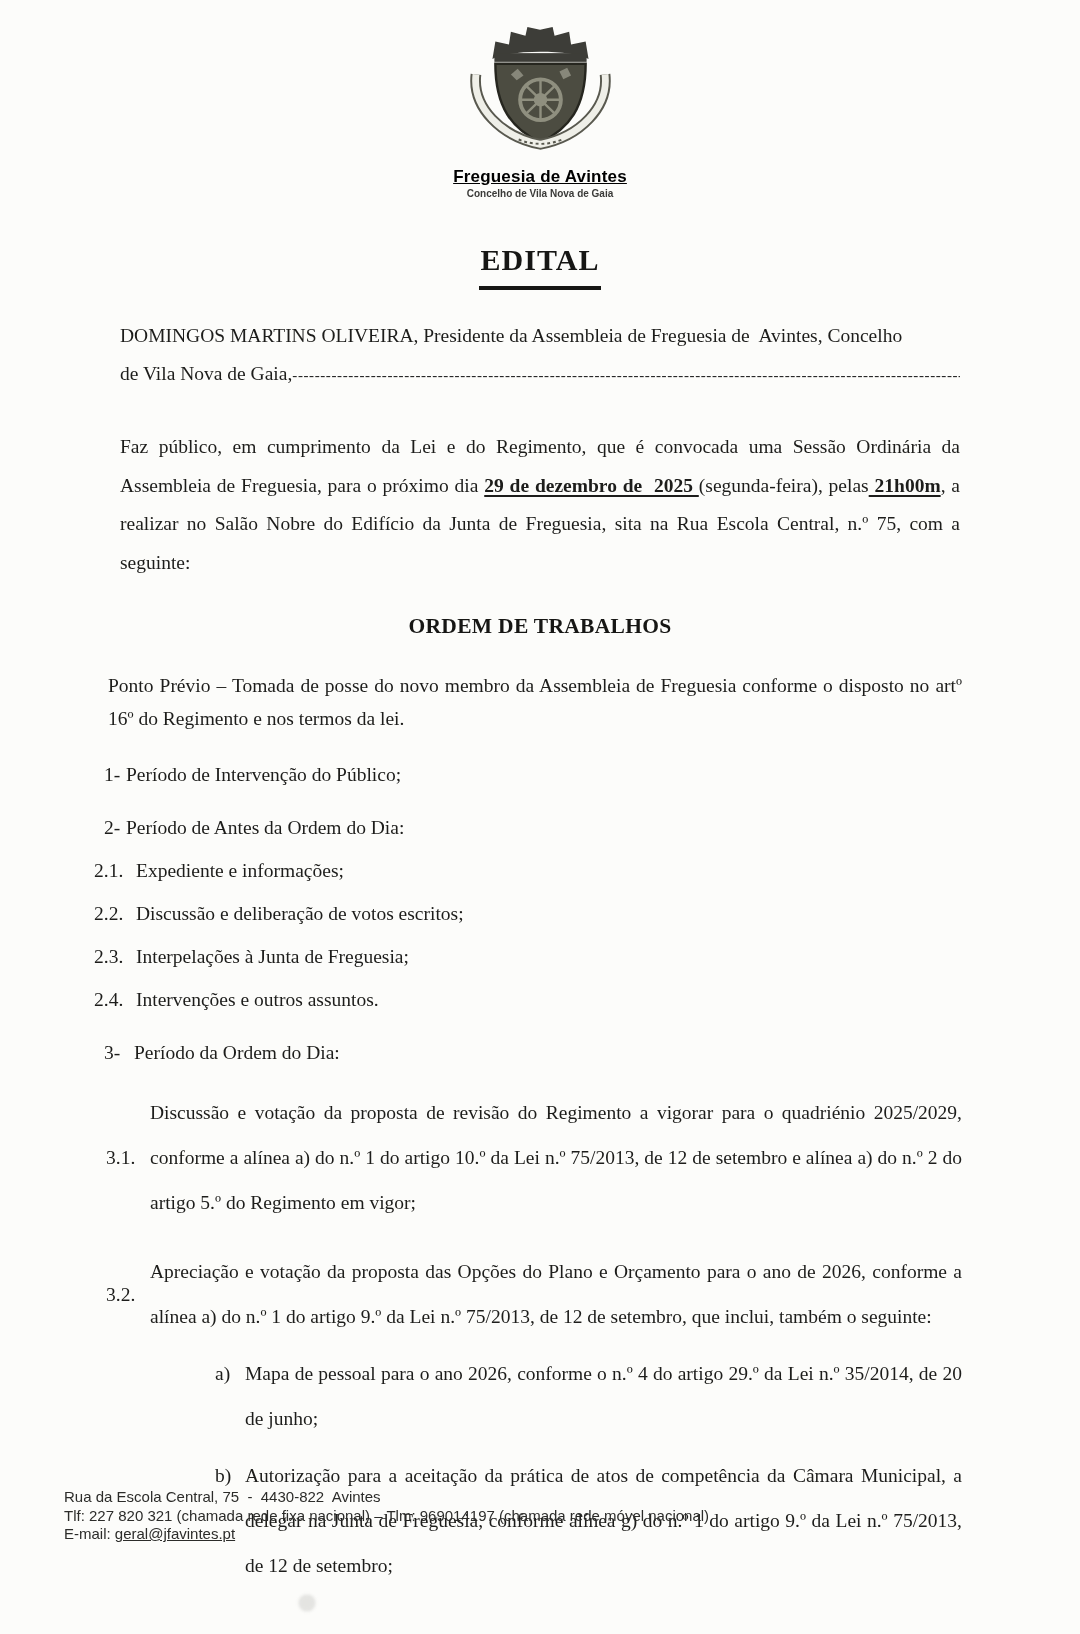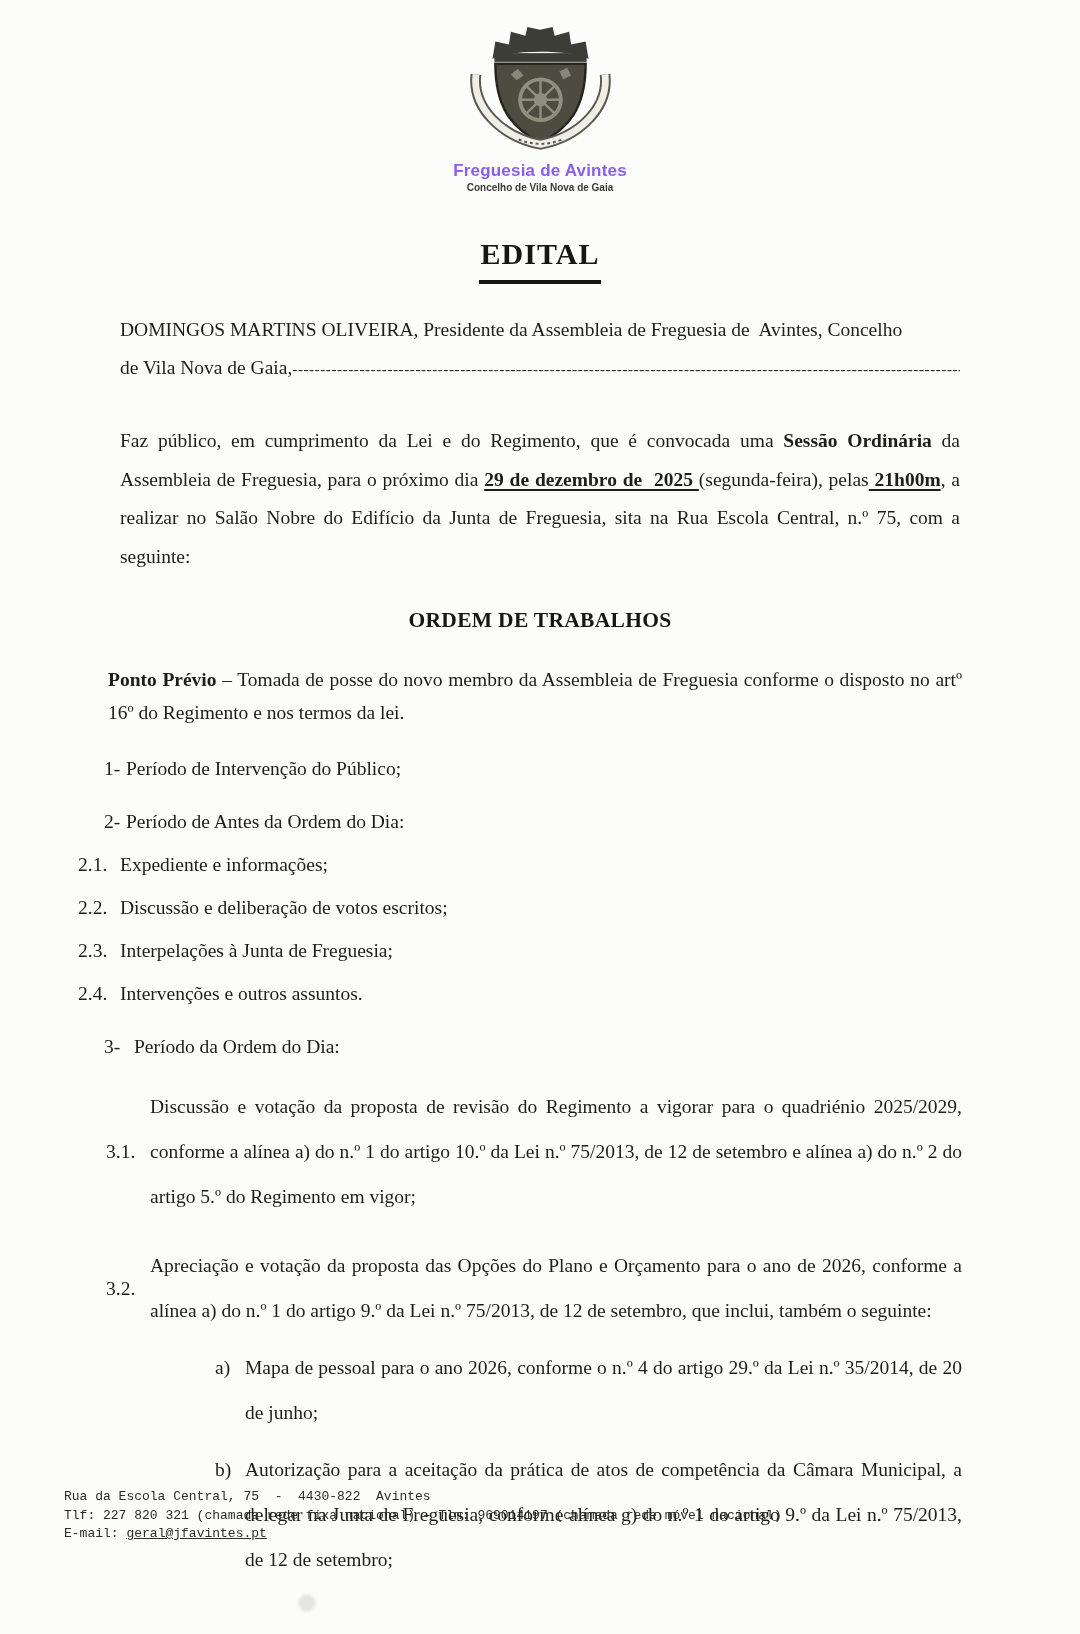--- a/index.html
+++ b/index.html
@@ -10,22 +10,23 @@
     background:#fcfcfa;
     color:#1d1d1b;
     font-family:"Liberation Serif","DejaVu Serif",serif;
     font-size:19.5px;
     overflow:hidden;
   }
   
   .doc-header{padding-top:24px;text-align:center;}
   .crest{display:inline-block;line-height:0;}
   .org-name{
+    margin-top:6px;
     font-family:"Liberation Sans","DejaVu Sans",sans-serif;
-    font-size:17px;font-weight:bold;color:#8b5cf6;letter-spacing:.2px;
+    font-size:17px;font-weight:bold;color:#000000;letter-spacing:.2px;text-decoration:underline;
   }
   .org-sub{
     margin-top:1px;
     font-family:"Liberation Sans","DejaVu Sans",sans-serif;
     font-size:10px;font-weight:bold;color:#3a3a38;
   }
   
   .doc-title{
     margin:44px 0 0 0;
     text-align:center;
@@ -34,53 +35,53 @@
   .doc-title .t{border-bottom:4px solid #161614;padding:0 2px 10px 2px;}
   
   .block{margin-left:120px;margin-right:120px;}
   .intro{margin-top:40px;line-height:38px;}
   .intro .line2{display:flex;align-items:baseline;}
   .dashes{
     flex:1;overflow:hidden;white-space:nowrap;
     font-size:15px;letter-spacing:.6px;color:#222;
   }
   .announce{margin-top:34px;line-height:38.5px;text-align:justify;}
-  .b{font-weight:bold;}
+  .b{font-weight:normal;}
   .bu{font-weight:bold;text-decoration:underline;text-decoration-thickness:2px;text-underline-offset:3px;}
   
   .agenda-heading{
     margin:32px 0 0 0;text-align:center;
     font-size:21.5px;font-weight:bold;color:#161614;letter-spacing:.3px;
   }
   .preliminary{
     margin:30px 118px 0 108px;
     line-height:33px;text-align:justify;
   }
   .item-l1{margin-top:27px;padding-left:104px;line-height:26px;}
   .item-l1 .num{display:inline-block;min-width:22px;}
   .item-l1.wide .num{min-width:30px;}
-  .item-sub{margin-top:17px;padding-left:78px;line-height:26px;}
+  .item-sub{margin-top:17px;padding-left:78px;line-height:26px;margin-left:16px;}
   .item-sub .num{display:inline-block;min-width:42px;}
   .item-subpara{
     margin-top:24px;padding-left:106px;padding-right:118px;
     display:flex;align-items:center;
   }
   .item-subpara .num{flex:0 0 44px;line-height:45px;}
   .item-subpara .ptext{flex:1;margin:0;line-height:45px;text-align:justify;}
   .item-alinea{
     margin-top:12px;padding-left:215px;padding-right:118px;
     display:flex;align-items:flex-start;
   }
   .item-alinea .num{flex:0 0 30px;line-height:45px;}
   .item-alinea .ptext{flex:1;margin:0;line-height:45px;text-align:justify;}
   
   .doc-footer{
     position:absolute;left:64px;top:1488px;right:80px;
-    font-family:Liberation Mono, monospace;
-    font-size:13px;line-height:18.5px;color:#2c2c2a;
+    font-family:Liberation Sans, sans-serif;
+    font-size:15px;line-height:18.5px;color:#2c2c2a;
   }
   .email{text-decoration:underline;color:#2c2c2a;text-align:center;}
   .smudge{
     position:absolute;left:300px;top:1596px;width:14px;height:14px;
     border-radius:50%;
     box-shadow:0 0 3px 1px #9a9a96;background:#b9b9b5;opacity:.35;
     filter:blur(1px);
   }
 </style>
 </head>

